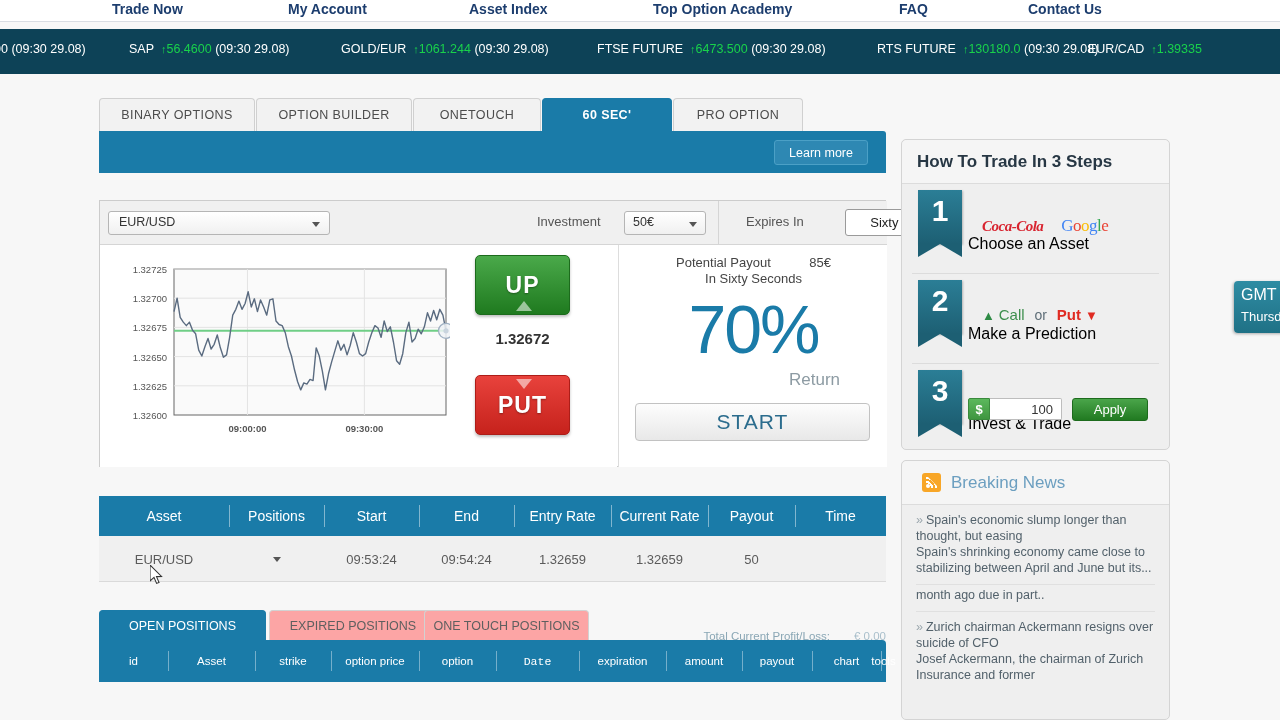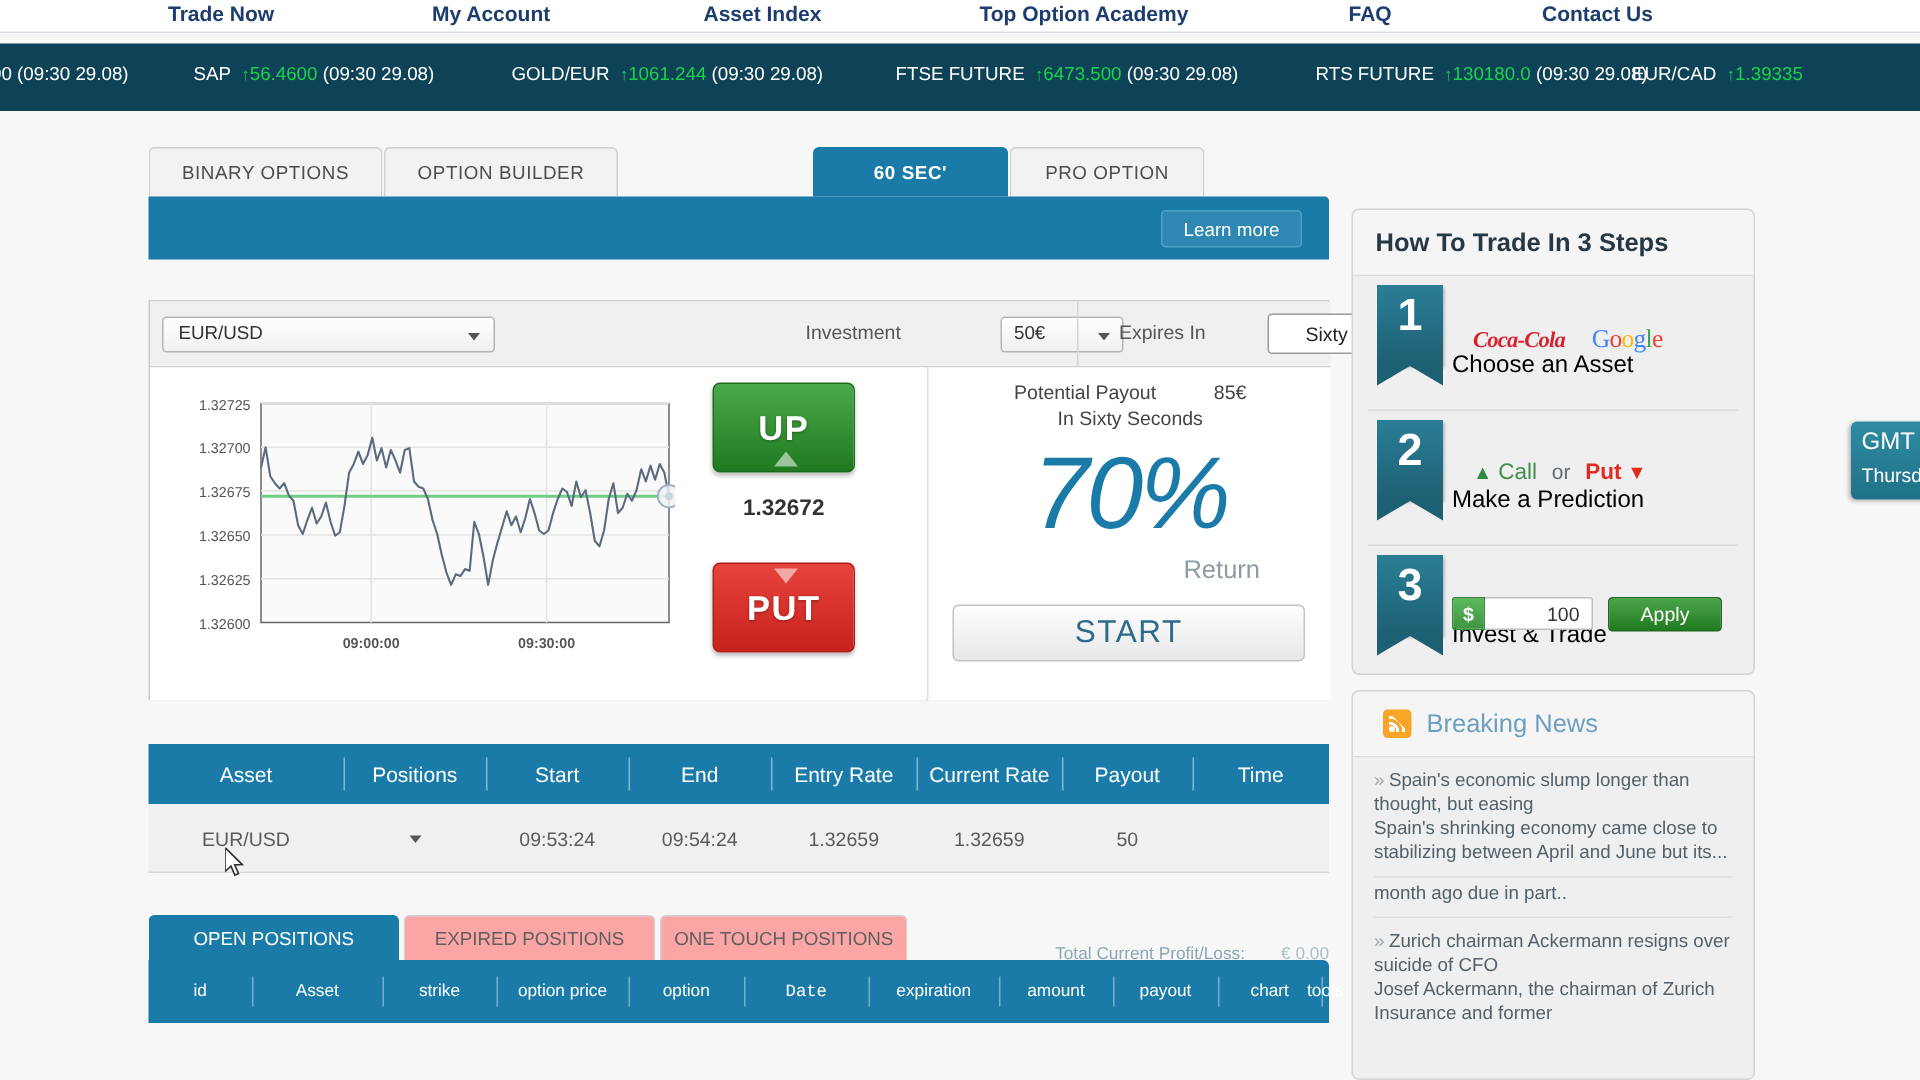--- a/index.html
+++ b/index.html
@@ -88,21 +88,21 @@
   .caret { width: 0; height: 0; border-left: 4px solid transparent;
            border-right: 4px solid transparent; border-top: 5px solid #555; }
   .asset-select .caret { position: absolute; right: 9px; top: 10px; }
 
   .lbl-invest {
     position: absolute; left: 437px; top: 13px; font-size: 13px; color: #555;
   }
   .invest-select {
     position: absolute; left: 524px; top: 10px; width: 82px; height: 24px;
     background: linear-gradient(#ffffff,#f0f0f0);
-    border: 1px solid #b5b5b5; border-radius: 3px; cursor: pointer; margin-left: 43px;
+    border: 1px solid #b5b5b5; border-radius: 3px; cursor: pointer;
   }
   .invest-select .txt { position: absolute; left: 8px; top: 3px; font-size: 12.5px; color: #333; }
   .invest-select .caret { position: absolute; right: 8px; top: 10px; }
 
   .vsep { position: absolute; left: 618px; top: 0; width: 1px; height: 44px; background: #d5d5d5; }
 
   .lbl-expires { position: absolute; left: 646px; top: 13px; font-size: 13px; color: #555; }
   .expires-box {
     position: absolute; left: 745px; top: 8px; width: 133px; height: 27px;
     background: #ffffff; border: 1px solid #9a9a9a; border-radius: 3px;
@@ -155,21 +155,20 @@
   .payout-line .pl { font-size: 13px; color: #444; }
   .payout-line .pv { font-size: 13px; color: #444; margin-left: 34px; }
   .payout-sub {
     position: absolute; top: 26px; left: 0; width: 269px; text-align: center;
     font-size: 13px; color: #444;
   }
   .big-pct {
     position: absolute; top: 42px; left: 0; width: 269px; text-align: center;
     font-size: 68px; line-height: 84px; color: #1a7ba8; font-weight: normal;
     letter-spacing: -2px;
-    font-style: italic;
   }
   .ret-lbl {
     position: absolute; top: 125px; left: 0; width: 269px; text-align: right;
     padding-right: 48px; font-size: 17px; color: #8d9ba3;
   }
   .btn-start {
     position: absolute; left: 16px; top: 158px; width: 235px; height: 38px;
     background: linear-gradient(#fdfdfd,#e8e8e8);
     border: 1px solid #c2c2c2; border-radius: 4px;
     display: flex; align-items: center; justify-content: center;
@@ -352,20 +351,21 @@
         <div class="tick" style="left: 341px;"><span class="nm">GOLD/EUR</span>&nbsp;&nbsp;<span class="arw">↑</span><span class="val">1061.244</span> <span class="tm">(09:30 29.08)</span></div>
         <div class="tick" style="left: 597px;"><span class="nm">FTSE FUTURE</span>&nbsp;&nbsp;<span class="arw">↑</span><span class="val">6473.500</span> <span class="tm">(09:30 29.08)</span></div>
         <div class="tick" style="left: 877px;"><span class="nm">RTS FUTURE</span>&nbsp;&nbsp;<span class="arw">↑</span><span class="val">130180.0</span> <span class="tm">(09:30 29.08)</span></div>
         <div class="tick" style="left: 1088px;"><span class="nm">EUR/CAD</span>&nbsp;&nbsp;<span class="arw">↑</span><span class="val">1.39335</span> </div>
       </div>
   </div>
 
   <div class="tabstrip" id="tabstrip">
       <div class="tab" style="left: 0px; width: 156px;">BINARY OPTIONS</div>
       <div class="tab" style="left: 157px; width: 156px;">OPTION BUILDER</div>
+      <div class="tab" style="left: 314px; width: 128px;">ONETOUCH</div>
       <div class="tab active" style="left: 443px; width: 130px;">60 SEC'</div>
       <div class="tab" style="left: 574px; width: 130px;">PRO OPTION</div>
     </div>
 
   <div class="banner">
     <div class="learn-more">Learn more</div>
   </div>
 
   <div class="tradepanel">
     <div class="tp-head">
@@ -466,21 +466,21 @@
         <div class="cell" style="left: 512px; width: 97px;">1.32659</div>
         <div class="cell" style="left: 609px; width: 87px;">50</div>
         <div class="cell" style="left: 696px; width: 91px; position: absolute;"></div>
       </div>
   </div>
 
   <div class="btabs">
     <div id="btab-list">
         <div class="btab active" style="left: 0px; width: 167px;">OPEN POSITIONS</div>
         <div class="btab" style="left: 170px; width: 168px;">EXPIRED POSITIONS</div>
-        <div class="btab" style="left: 341px; width: 165px;">ONE TOUCH POSITIONS</div>
+        <div class="btab" style="left: 325px; width: 165px;">ONE TOUCH POSITIONS</div>
       </div>
     <div class="pl-label">Total Current Profit/Loss:</div>
     <div class="pl-value">€ 0.00</div>
     <div class="bsubhead" id="bsubhead">
         <div class="cell" style="left: 0px; width: 69px;">id</div>
         <div class="cell" style="left: 69px; width: 87px;">Asset</div>
         <div class="divider" style="left: 69px;"></div>
         <div class="cell" style="left: 156px; width: 76px;">strike</div>
         <div class="divider" style="left: 156px;"></div>
         <div class="cell" style="left: 232px; width: 88px;">option price</div>

